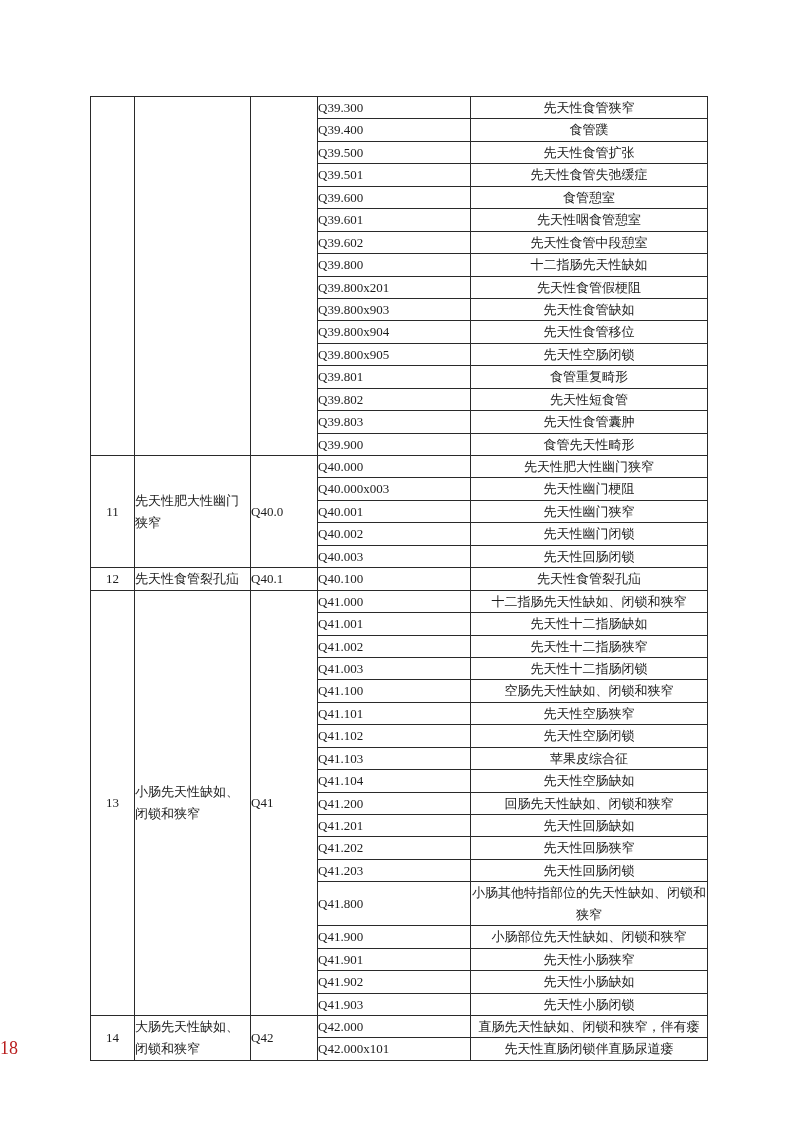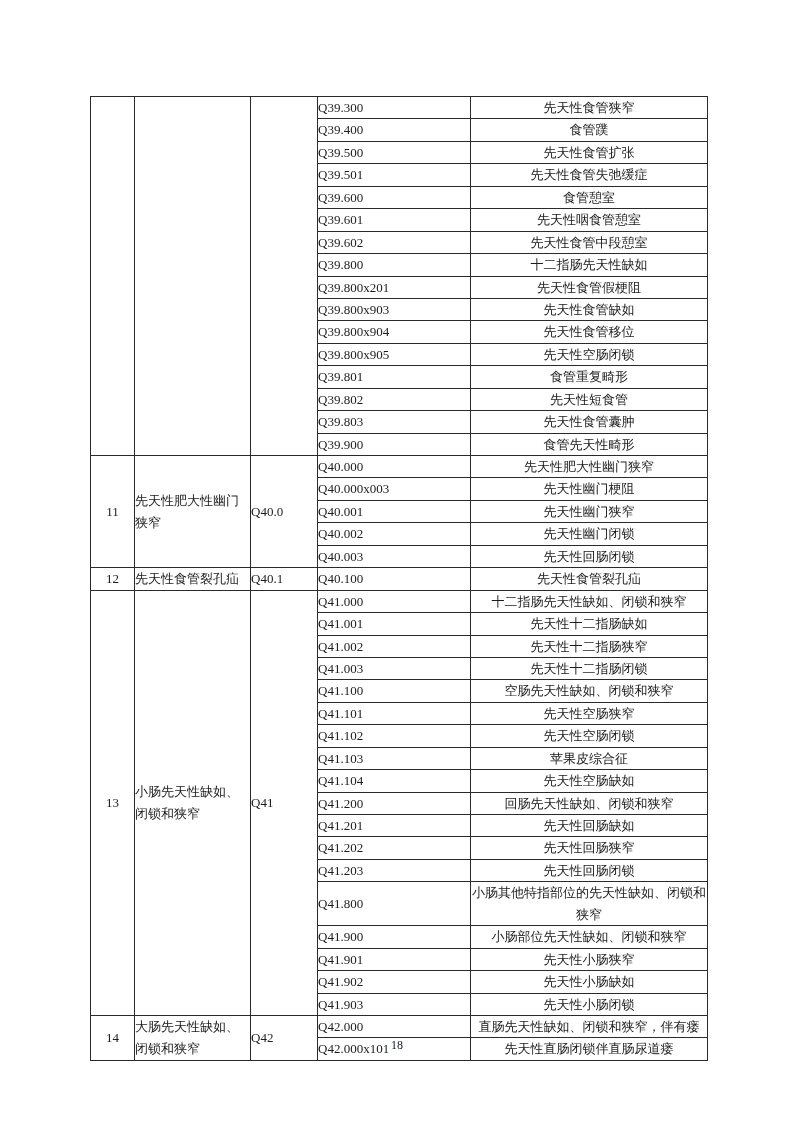--- a/index.html
+++ b/index.html
@@ -53,23 +53,22 @@
   td.entry-desc-cell {
     text-align: center;
     padding: 1px 8px;
     border-radius: 7px;
   }
   .page-number {
     position: absolute;
     left: 0;
     top: 1038px;
     width: 100%;
-    text-align: center;
-    font-size: 12px;
-    color: #0f172a;
+    font-size: 18px;
+    color: #b91c1c;
   }
 </style>
 </head>
 <body>
 
 <div class="page">
 
   <table class="icd-table">
     <colgroup>
       <col style="width:44px">

